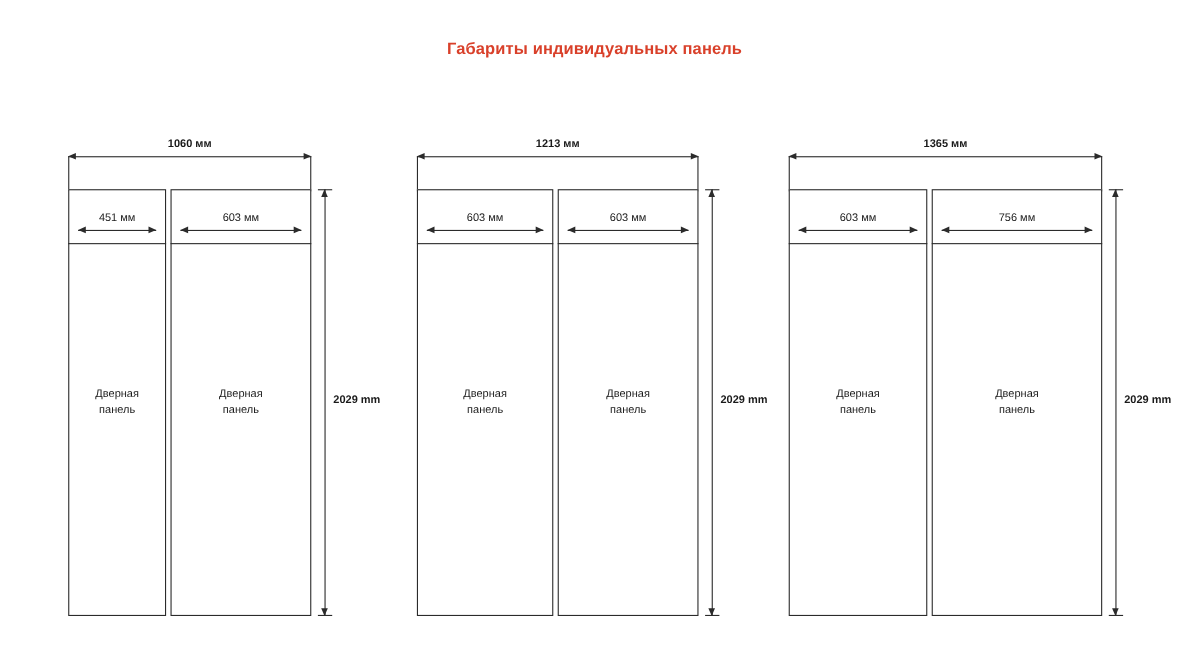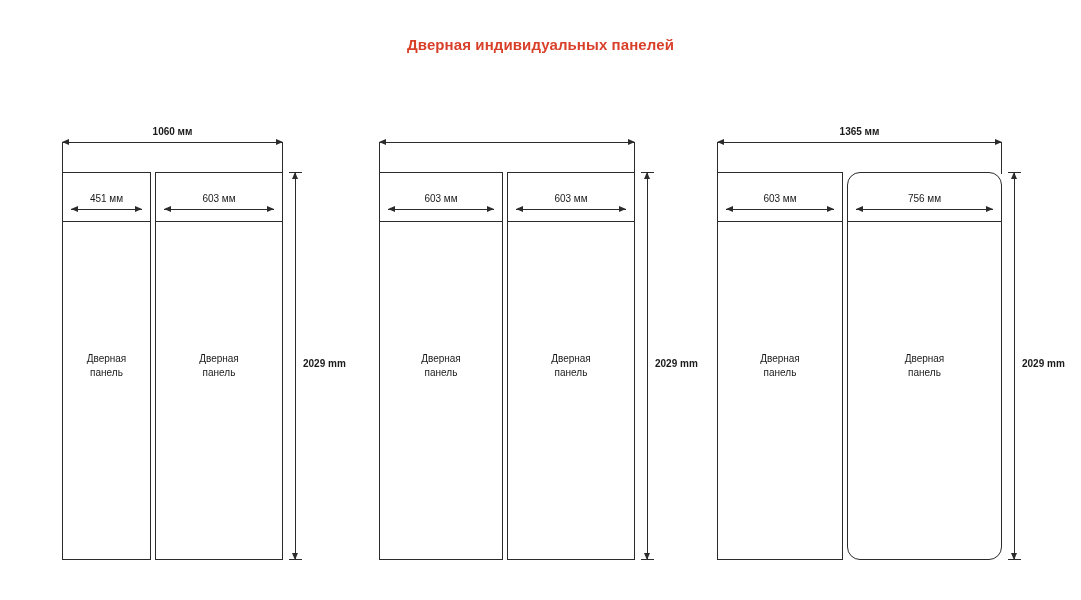--- a/index.html
+++ b/index.html
@@ -179,21 +179,21 @@
     left: 8px;
     top: 186px;
     font-size: 10px;
     white-space: nowrap;
     font-weight: bold;
   }
 </style>
 </head>
 <body>
 
-<div class="title">Дверная индивидуальных панелей</div>
+<div class="title">Габариты индивидуальных панель</div>
 
 <div class="group" style="left:62px; width:240px;">
   <div class="dim-top" style="left:0; width:221px;">
     <div class="line" style="width:221px;"></div>
     <div class="tickL"></div>
     <div class="tickR"></div>
     <div class="arrowhead arrow-left"></div>
     <div class="arrowhead arrow-right"></div>
     <div class="label">1060 мм</div>
   </div>
@@ -233,20 +233,21 @@
   </div>
 </div>
 
 <div class="group" style="left:379px; width:300px;">
   <div class="dim-top" style="left:0; width:256px;">
     <div class="line" style="width:256px;"></div>
     <div class="tickL"></div>
     <div class="tickR"></div>
     <div class="arrowhead arrow-left"></div>
     <div class="arrowhead arrow-right"></div>
+    <div class="label">1213 мм</div>
   </div>
 
   <div class="panels">
     <div class="panel" style="left:0; width:124px;">
       <div class="inner-divider"></div>
       <div class="wdim">
         <div class="line"></div>
         <div class="ah l"></div>
         <div class="ah r"></div>
         <div class="wlabel">603 мм</div>
@@ -292,21 +293,21 @@
       <div class="inner-divider"></div>
       <div class="wdim">
         <div class="line"></div>
         <div class="ah l"></div>
         <div class="ah r"></div>
         <div class="wlabel">603 мм</div>
       </div>
       <div class="plabel">Дверная
 панель</div>
     </div>
-    <div class="panel" style="left:130px; width:155px;border-radius:13px;">
+    <div class="panel" style="left:130px; width:155px;">
       <div class="inner-divider"></div>
       <div class="wdim">
         <div class="line"></div>
         <div class="ah l"></div>
         <div class="ah r"></div>
         <div class="wlabel">756 мм</div>
       </div>
       <div class="plabel">Дверная
 панель</div>
     </div>

